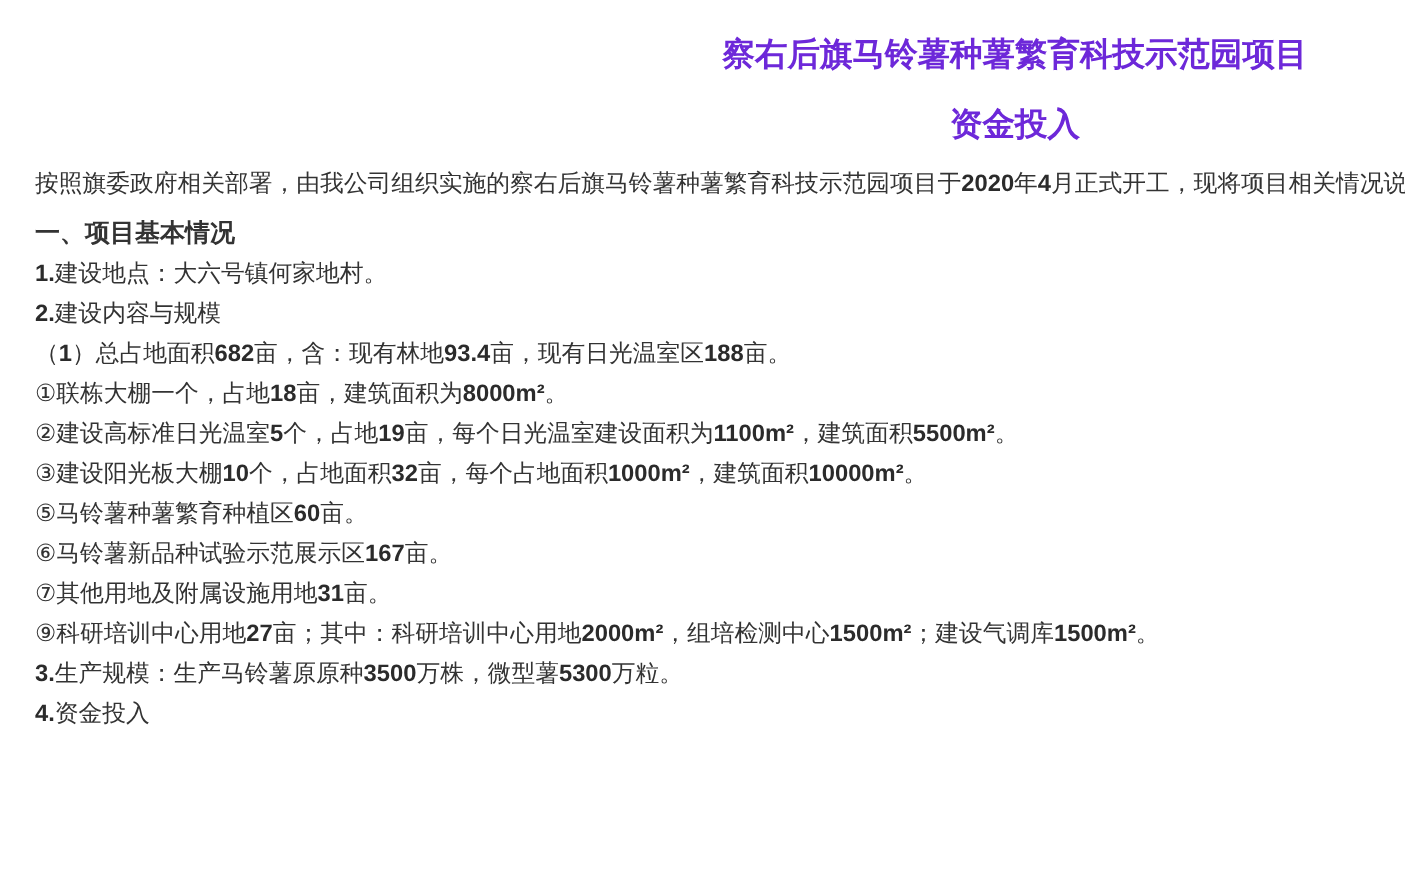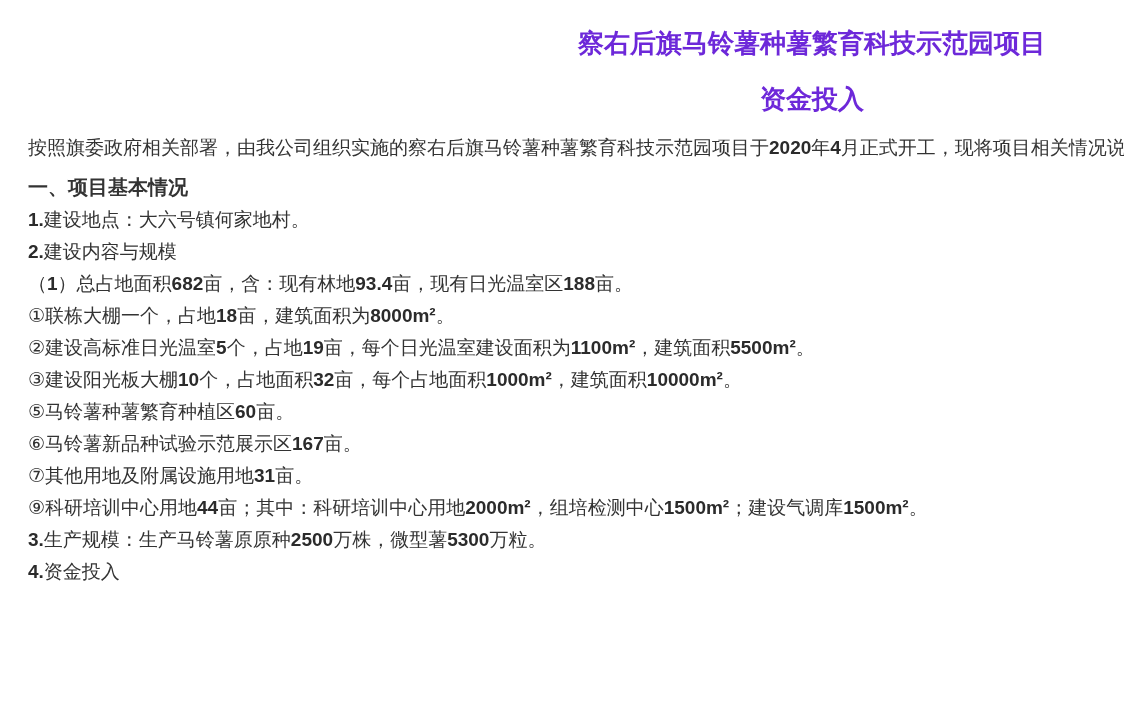--- a/index.html
+++ b/index.html
@@ -67,18 +67,18 @@
     <p class="heading">一、项目基本情况</p>
     <p><b>1.</b>建设地点：大六号镇何家地村。</p>
     <p><b>2.</b>建设内容与规模</p>
     <p>（<b>1</b>）总占地面积<b>682</b>亩，含：现有林地<b>93.4</b>亩，现有日光温室区<b>188</b>亩。</p>
     <p>①联栋大棚一个，占地<b>18</b>亩，建筑面积为<b>8000m²</b>。</p>
     <p>②建设高标准日光温室<b>5</b>个，占地<b>19</b>亩，每个日光温室建设面积为<b>1100m²</b>，建筑面积<b>5500m²</b>。</p>
     <p>③建设阳光板大棚<b>10</b>个，占地面积<b>32</b>亩，每个占地面积<b>1000m²</b>，建筑面积<b>10000m²</b>。</p>
     <p>⑤马铃薯种薯繁育种植区<b>60</b>亩。</p>
     <p>⑥马铃薯新品种试验示范展示区<b>167</b>亩。</p>
     <p>⑦其他用地及附属设施用地<b>31</b>亩。</p>
-    <p>⑨科研培训中心用地<b>44</b>亩；其中：科研培训中心用地<b>2000m²</b>，组培检测中心<b>1500m²</b>；建设气调库<b>1500m²</b>。</p>
-    <p><b>3.</b>生产规模：生产马铃薯原原种<b>2500</b>万株，微型薯<b>5300</b>万粒。</p>
+    <p>⑨科研培训中心用地<b>27</b>亩；其中：科研培训中心用地<b>2000m²</b>，组培检测中心<b>1500m²</b>；建设气调库<b>1500m²</b>。</p>
+    <p><b>3.</b>生产规模：生产马铃薯原原种<b>3500</b>万株，微型薯<b>5300</b>万粒。</p>
     <p><b>4.</b>资金投入</p>
   </main>
 
 </div>
 
 </body></html>

